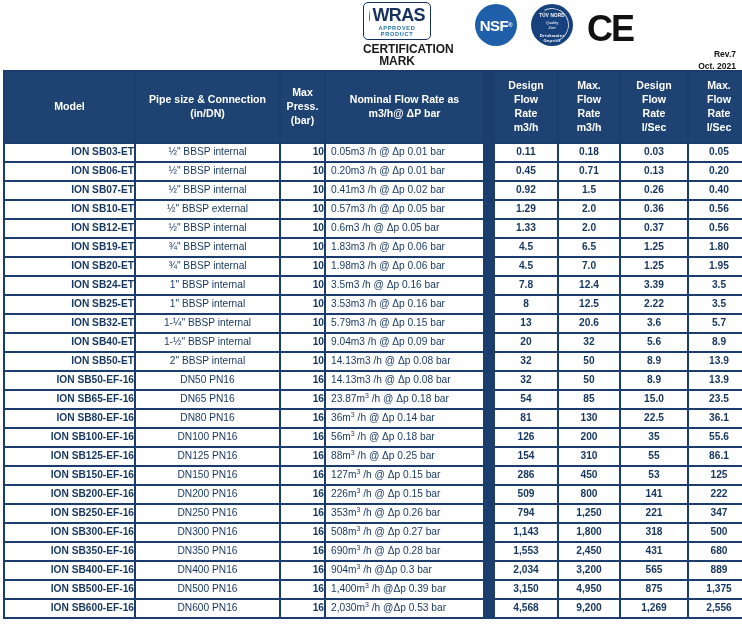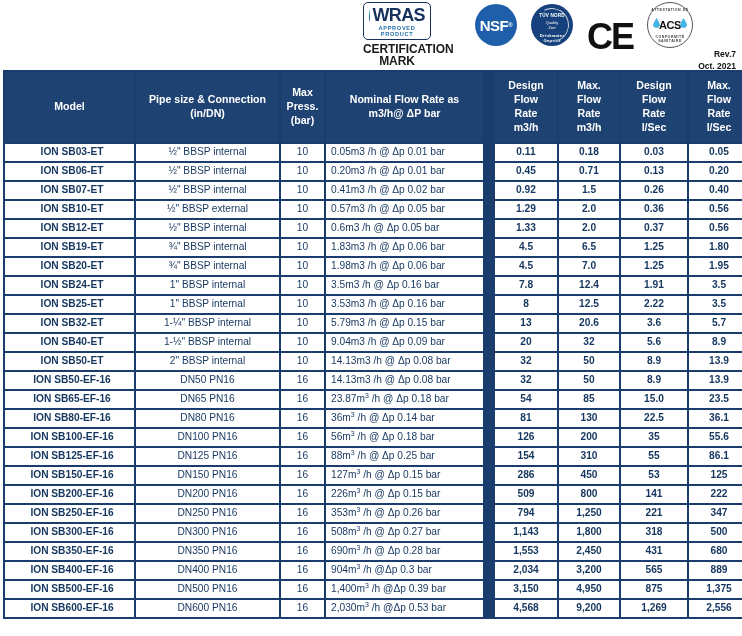--- a/index.html
+++ b/index.html
@@ -77,21 +77,21 @@
     font-size: 4px; line-height: 1.25;
   }
   .tuv-ring {
     position: absolute; left: 0; right: 0; bottom: 3px; text-align: center;
     font-size: 4.2px; font-weight: bold; letter-spacing: .3px;
   }
   
   .ce {
     display: flex; align-items: center; gap: 1px;
     font-size: 36px; font-weight: bold; color: #111;
-    line-height: 1; margin-top: 17px; letter-spacing: -2px;
+    line-height: 1; margin-top: 9px; letter-spacing: -2px;
   }
   
   .acs {
     width: 46px; height: 46px; border-radius: 50%;
     border: 1px solid #555; position: relative; background: #fff;
   }
   .acs-txt {
     position: absolute; left: 0; right: 0; top: 16px; text-align: center;
     font-size: 11px; font-weight: bold; color: #111; letter-spacing: -0.4px;
   }
@@ -141,23 +141,23 @@
     font-size: 10.6px;
     height: 70px;
     vertical-align: middle;
     text-align: center;
     line-height: 1.32;
   }
   
   table.spec .spacer { background: #1b3d6d; padding: 0; }
   table.spec thead th.spacer { background: #1b3d6d; }
 
-  .c-model   { text-align: center; padding-left: 5px !important; font-weight: bold; }
+  .c-model   { text-align: right; padding-left: 5px !important; font-weight: bold; }
   .c-pipe    { text-align: center; }
-  .c-press   { text-align: center; font-weight: normal; }
+  .c-press   { text-align: right; font-weight: bold; }
   .c-nominal { text-align: left; padding-left: 5px !important; }
   .c-num     { text-align: center; font-weight: bold; }
 
   sup { font-size: 7px; vertical-align: super; line-height: 0; }
 </style>
 </head>
 <body>
 
 <div id="root">
 
@@ -184,27 +184,20 @@
         <span class="tuv-arc"></span>
         <div class="tuv-t1">TÜV NORD</div>
         <div class="tuv-t2">Quality<br>Zert</div>
         <div class="tuv-ring">Drinkwater Geprüft</div>
       </div>
 
       <div class="ce">
         <span>CE</span>
       </div>
 
-      <div class="acs">
-        <div class="acs-arc-top">ATTESTATION DE</div>
-        <span class="acs-drop l"></span>
-        <div class="acs-txt">ACS</div>
-        <span class="acs-drop r"></span>
-        <div class="acs-arc-bot">CONFORMITÉ SANITAIRE</div>
-      </div>
 
     </div>
   </div>
 
   <div class="revblock">
     <div>Rev.7</div>
     <div>Oct. 2021</div>
   </div>
 
   <div class="table-wrap">
@@ -342,21 +335,21 @@
             <td class="c-num">1.95</td>
           </tr>
           <tr>
             <td class="c-model">ION SB24-ET</td>
             <td class="c-pipe">1"  BBSP internal</td>
             <td class="c-press">10</td>
             <td class="c-nominal">3.5m3 /h @ Δp 0.16 bar</td>
             <td class="spacer"></td>
             <td class="c-num">7.8</td>
             <td class="c-num">12.4</td>
-            <td class="c-num">1.91</td>
+            <td class="c-num">3.39</td>
             <td class="c-num">3.5</td>
           </tr>
           <tr>
             <td class="c-model">ION SB25-ET</td>
             <td class="c-pipe">1"  BBSP internal</td>
             <td class="c-press">10</td>
             <td class="c-nominal">3.53m3 /h @ Δp 0.16 bar</td>
             <td class="spacer"></td>
             <td class="c-num">8</td>
             <td class="c-num">12.5</td>

